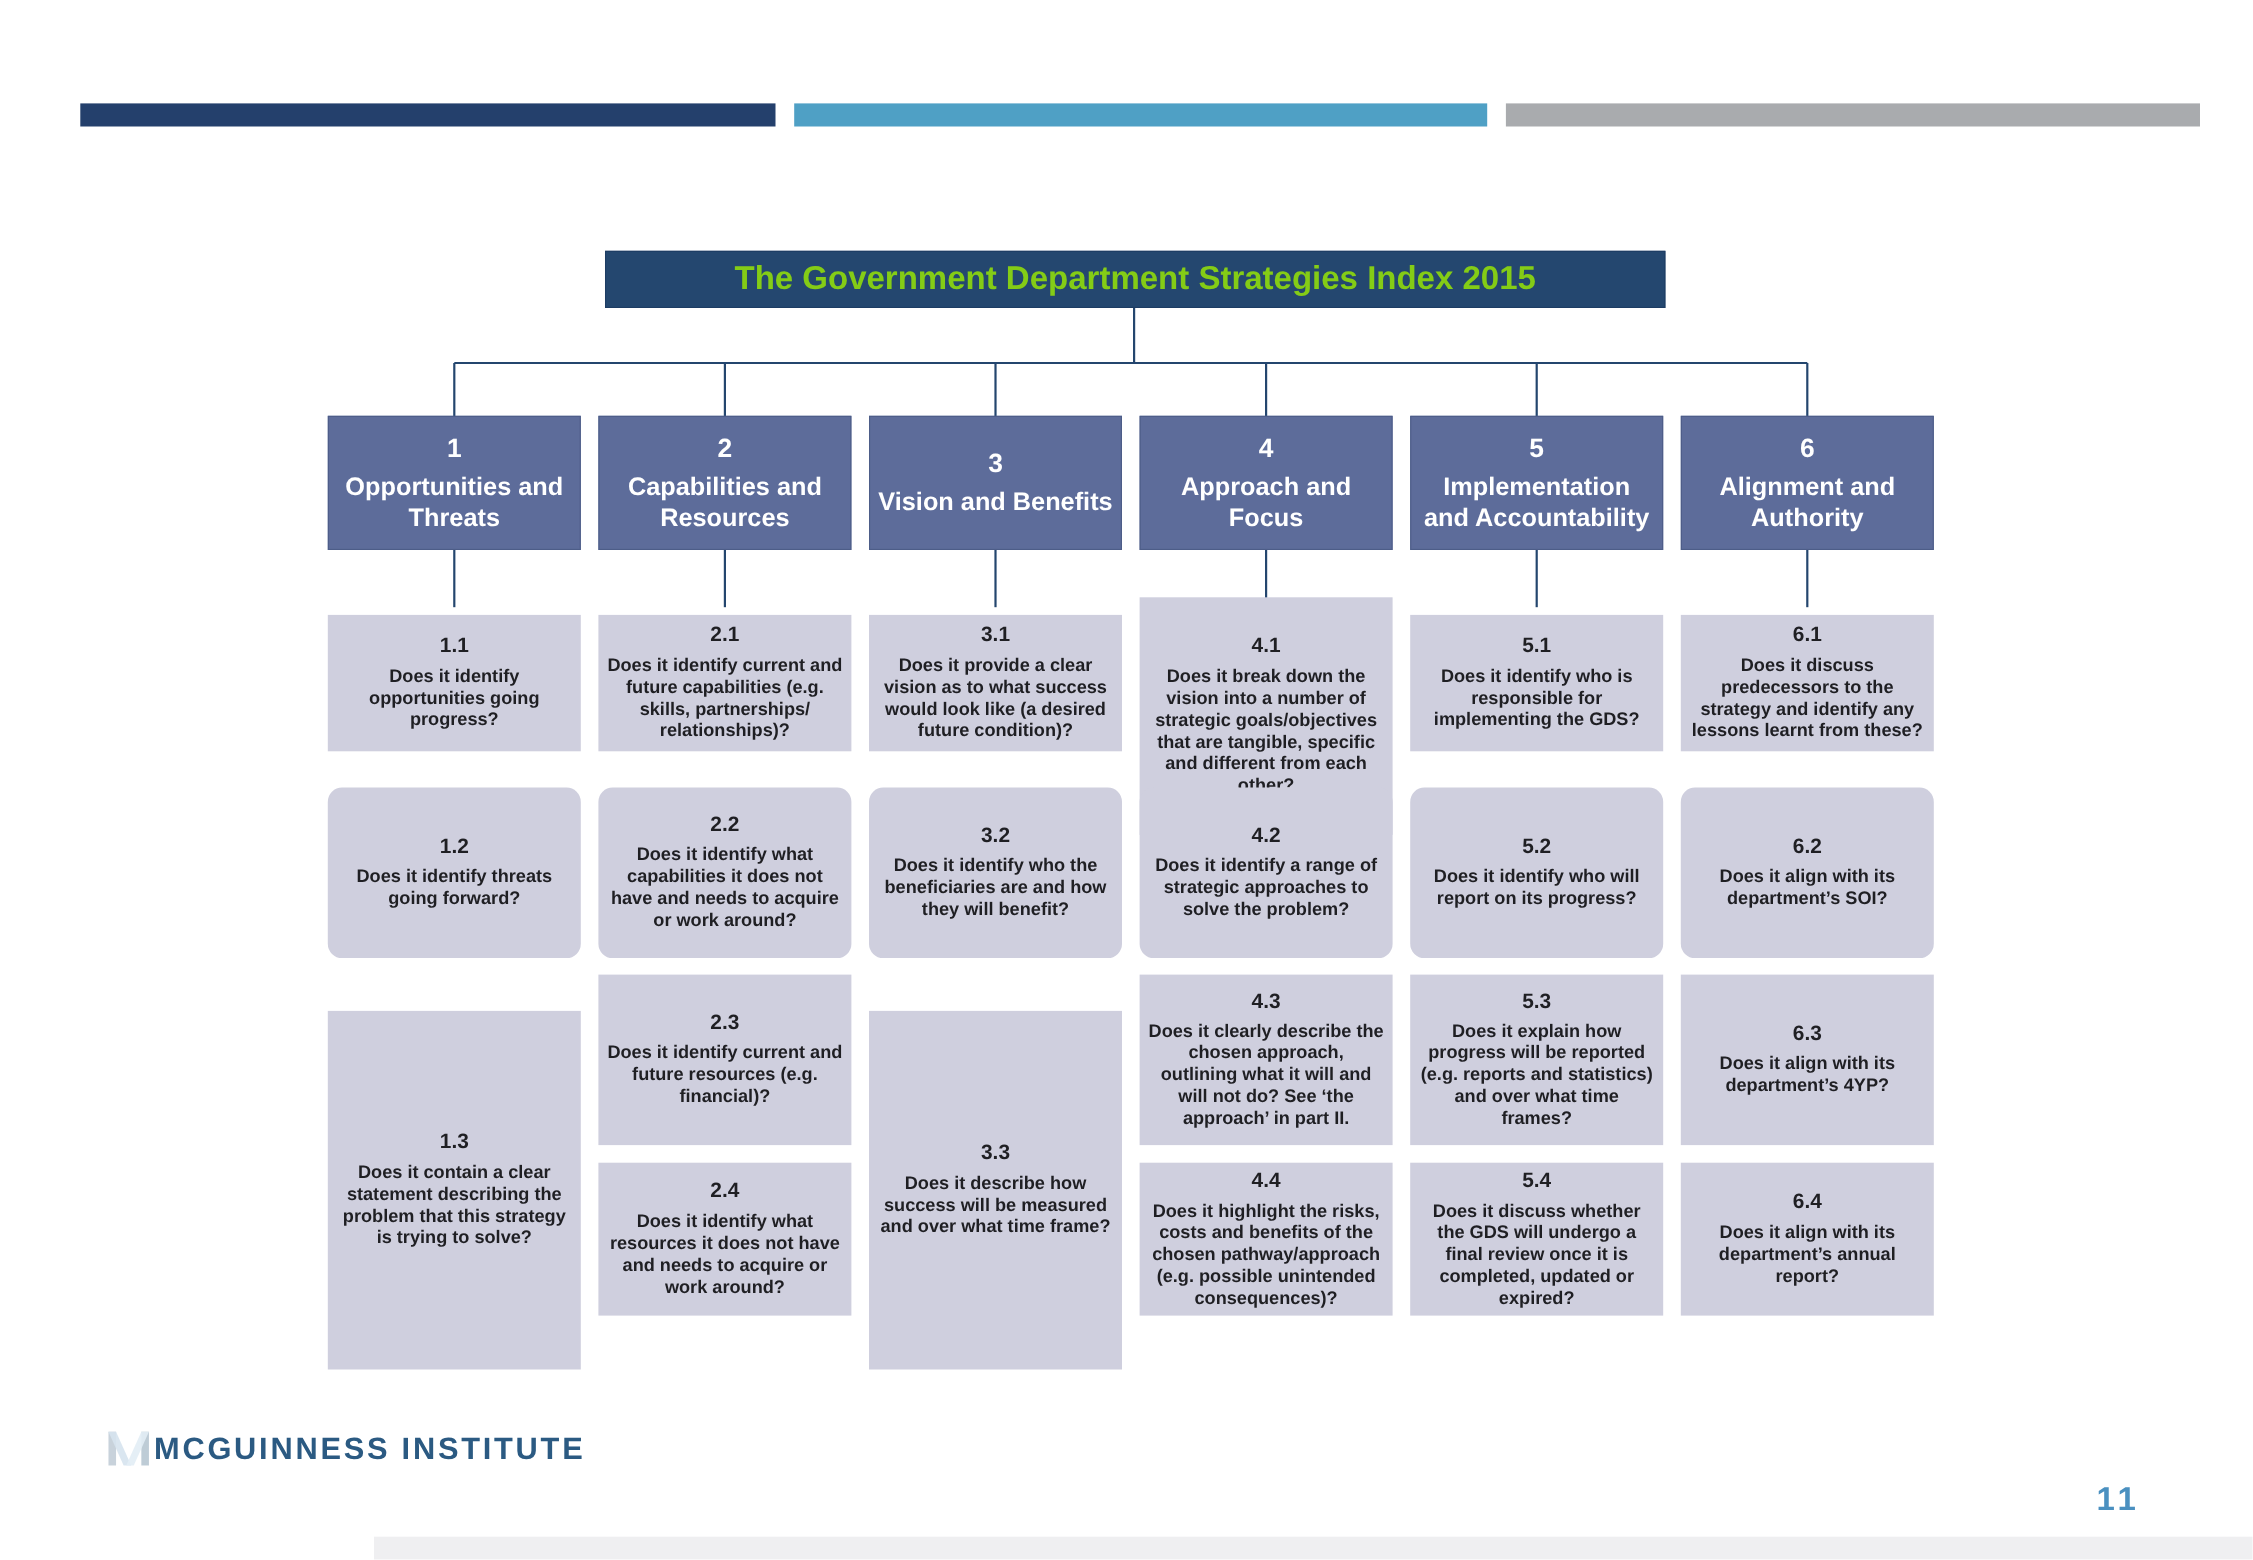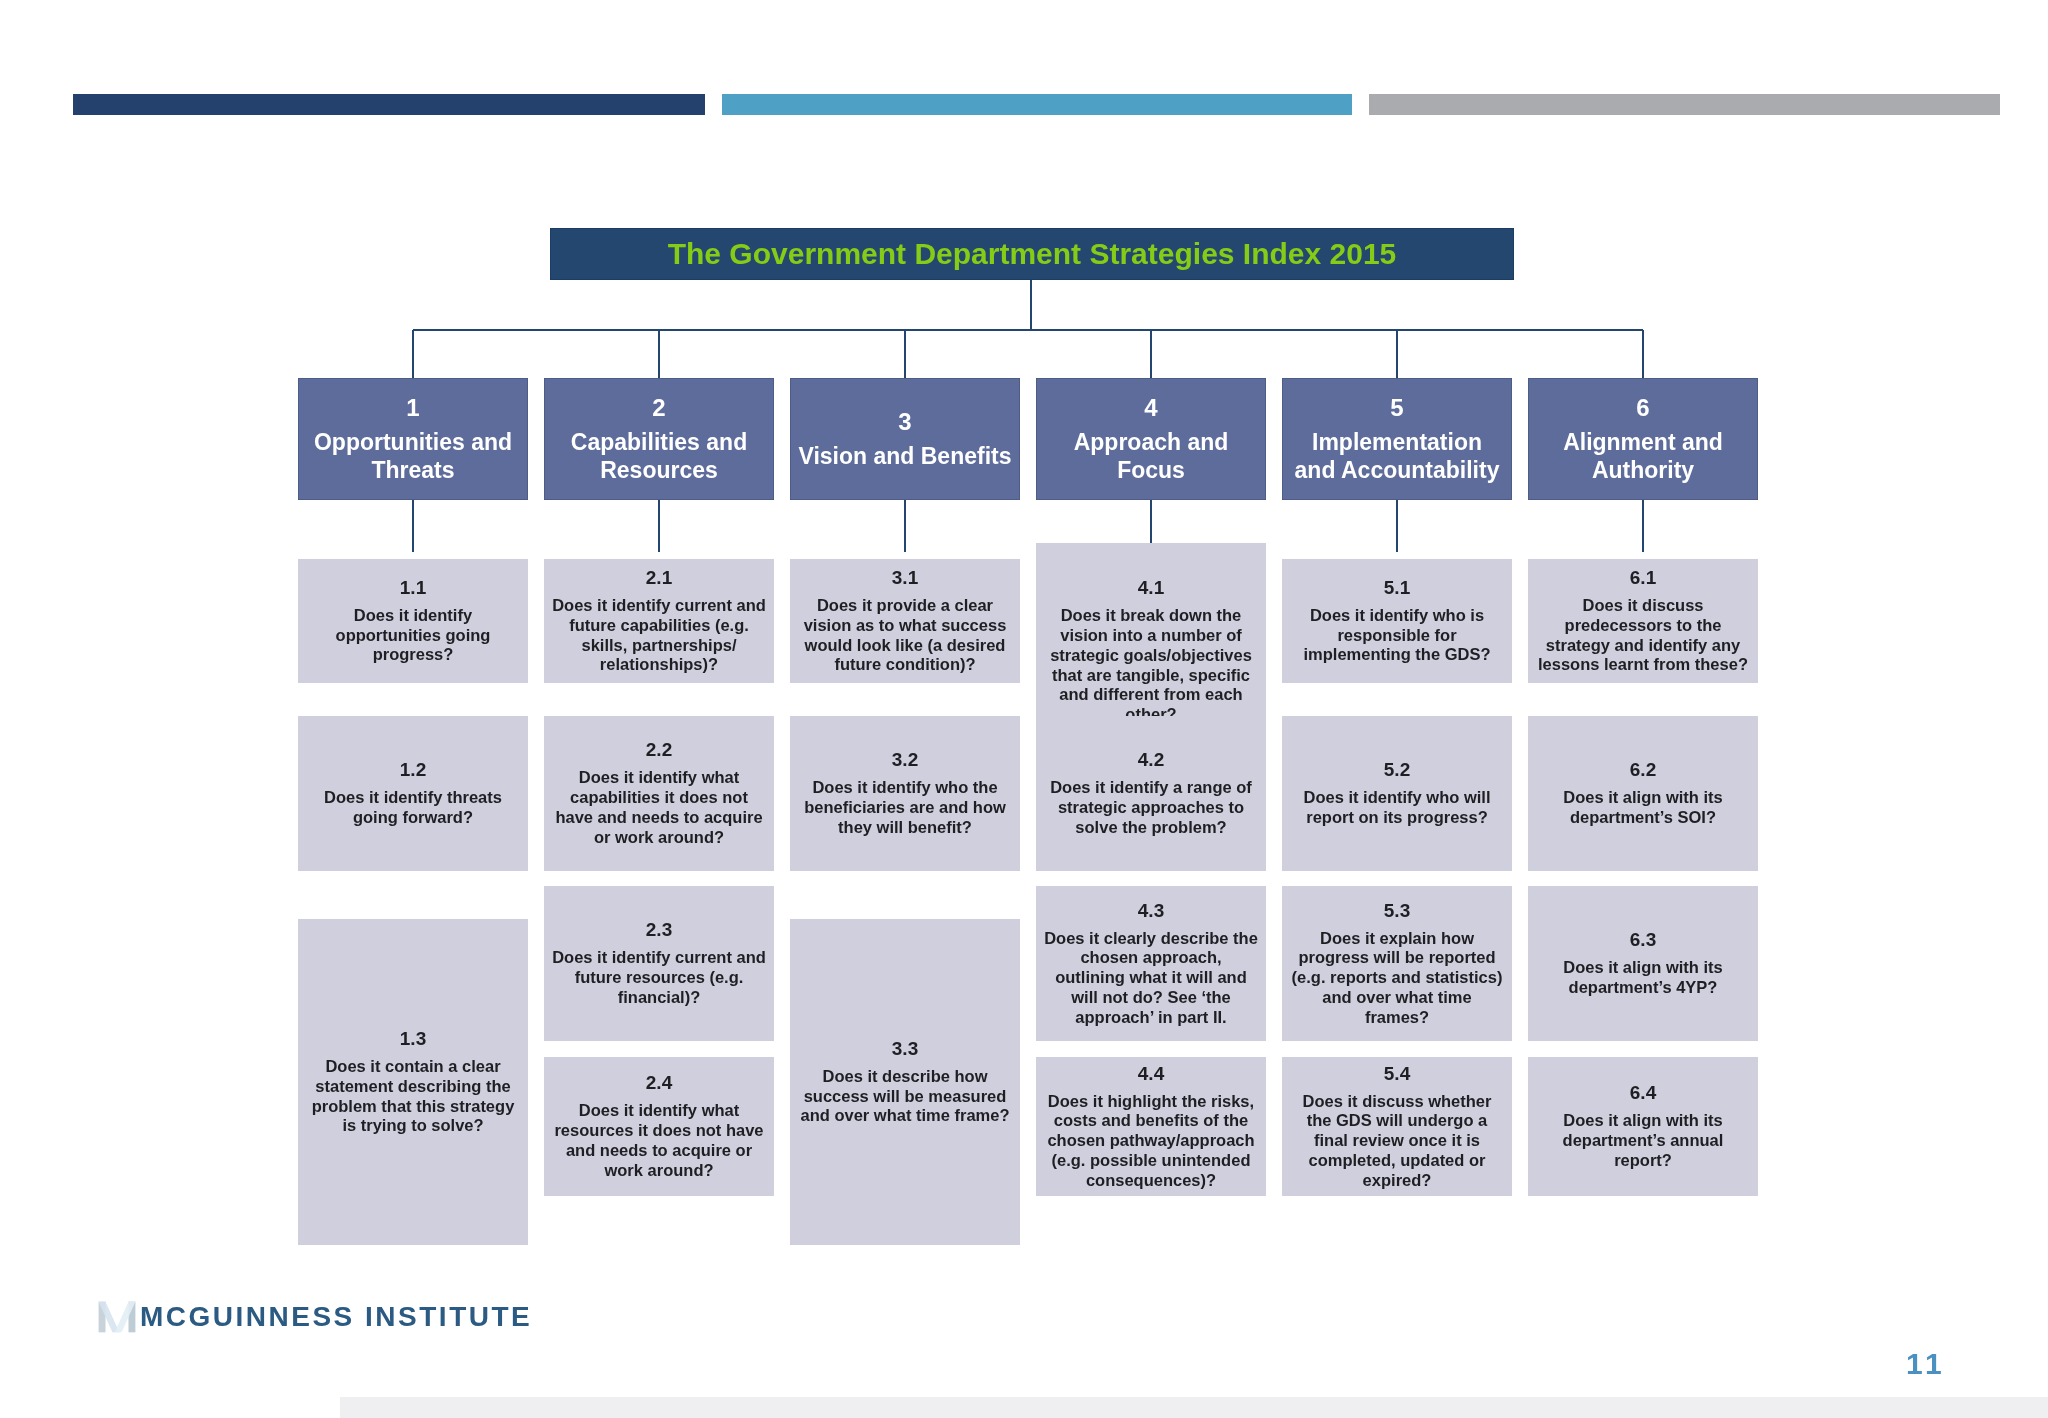--- a/index.html
+++ b/index.html
@@ -35,21 +35,21 @@
     position:absolute;width:230px;box-sizing:border-box;background:#CFCFDE;
     display:flex;flex-direction:column;align-items:center;justify-content:center;
     text-align:center;color:#1F1F23;padding:6px 8px;
   }
   .code{font-size:19px;font-weight:bold;margin-bottom:7px;}
   .q{font-size:16.5px;font-weight:bold;line-height:1.2;}
   .c1{left:298px;}.c2{left:544px;}.c3{left:790px;}
   .c4{left:1036px;}.c5{left:1282px;}.c6{left:1528px;}
   .r1{top:549px;height:124px;margin-top:10px;}
   .r1x{top:543px;height:216px;}
-  .r2{top:716px;height:155px;}
+  .r2{top:716px;height:155px;border-radius:13px;}
   .r3{top:919px;height:326px;}
   .r3a{top:886px;height:155px;}
   .r3b{top:1057px;height:139px;}
   
   .logo{position:absolute;left:94px;top:1298px;display:flex;align-items:center;}
   .logo-text{
     color:#2B5A82;font-size:28px;font-weight:600;letter-spacing:2.5px;
     white-space:nowrap;
   }
   .page-num{

